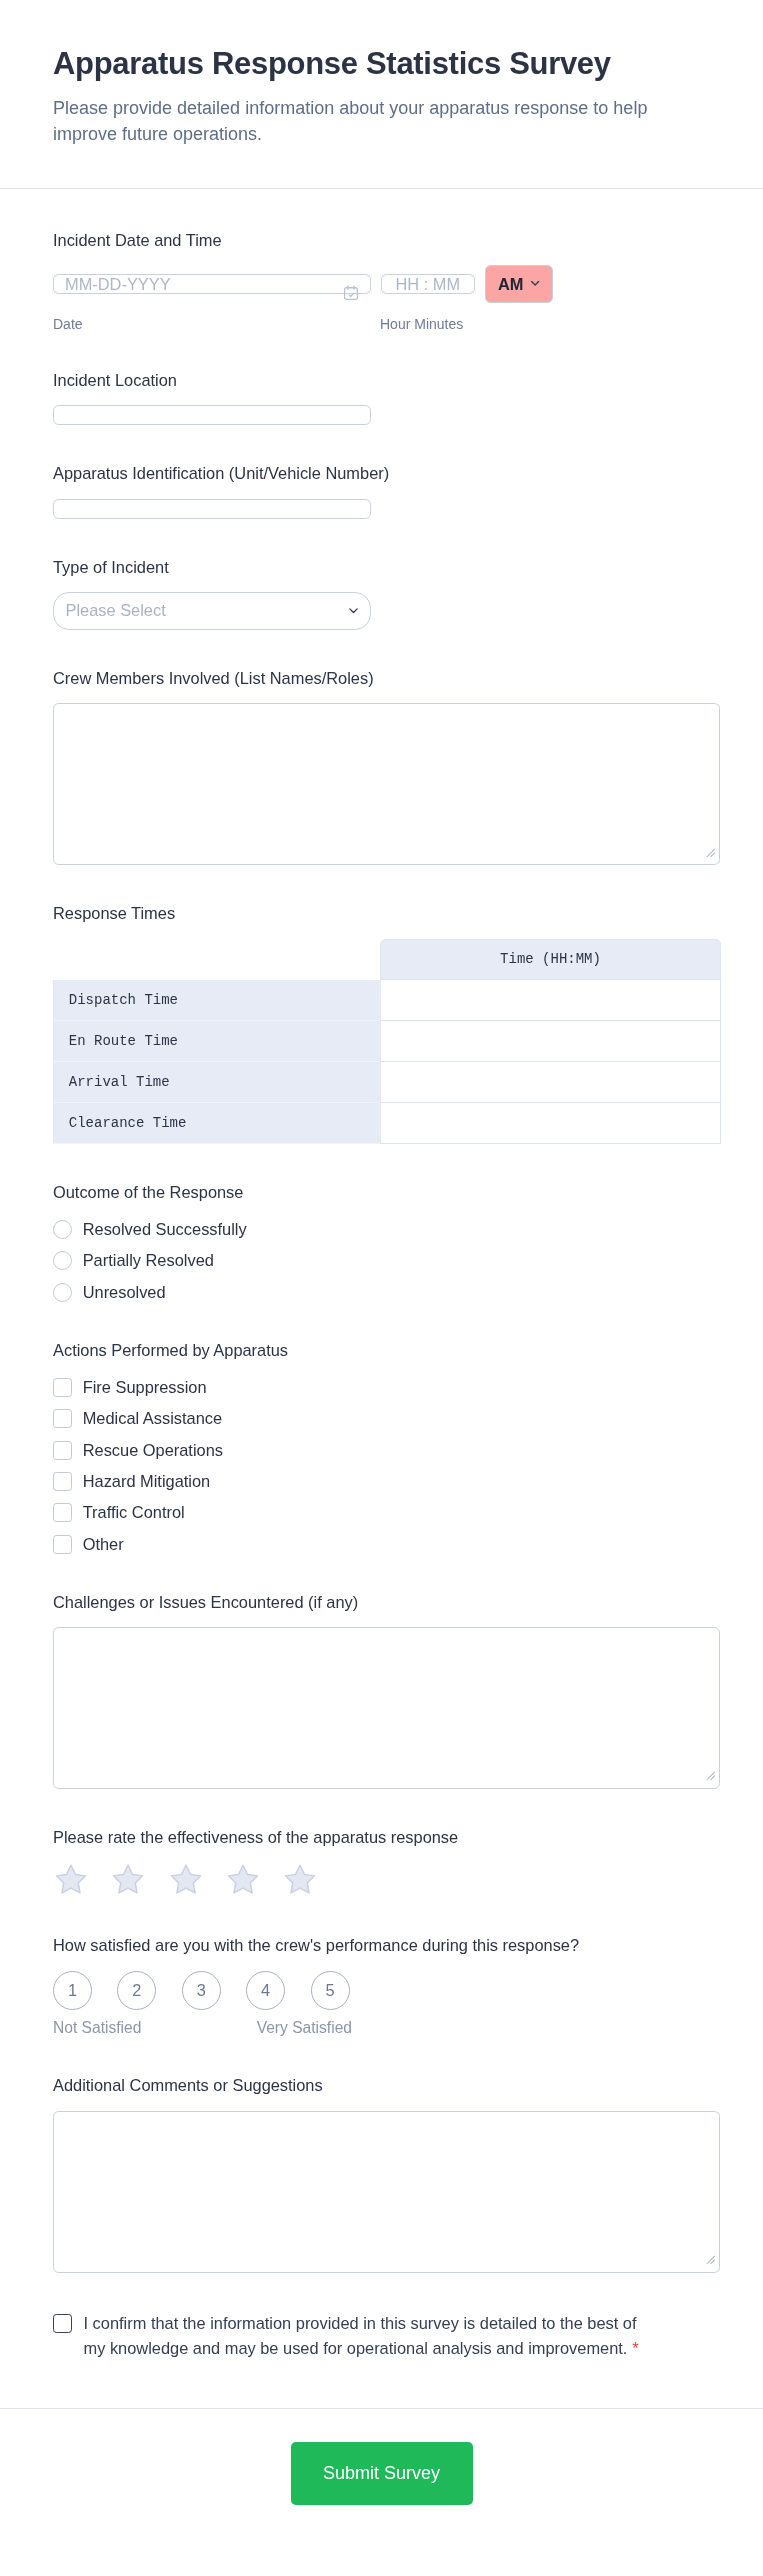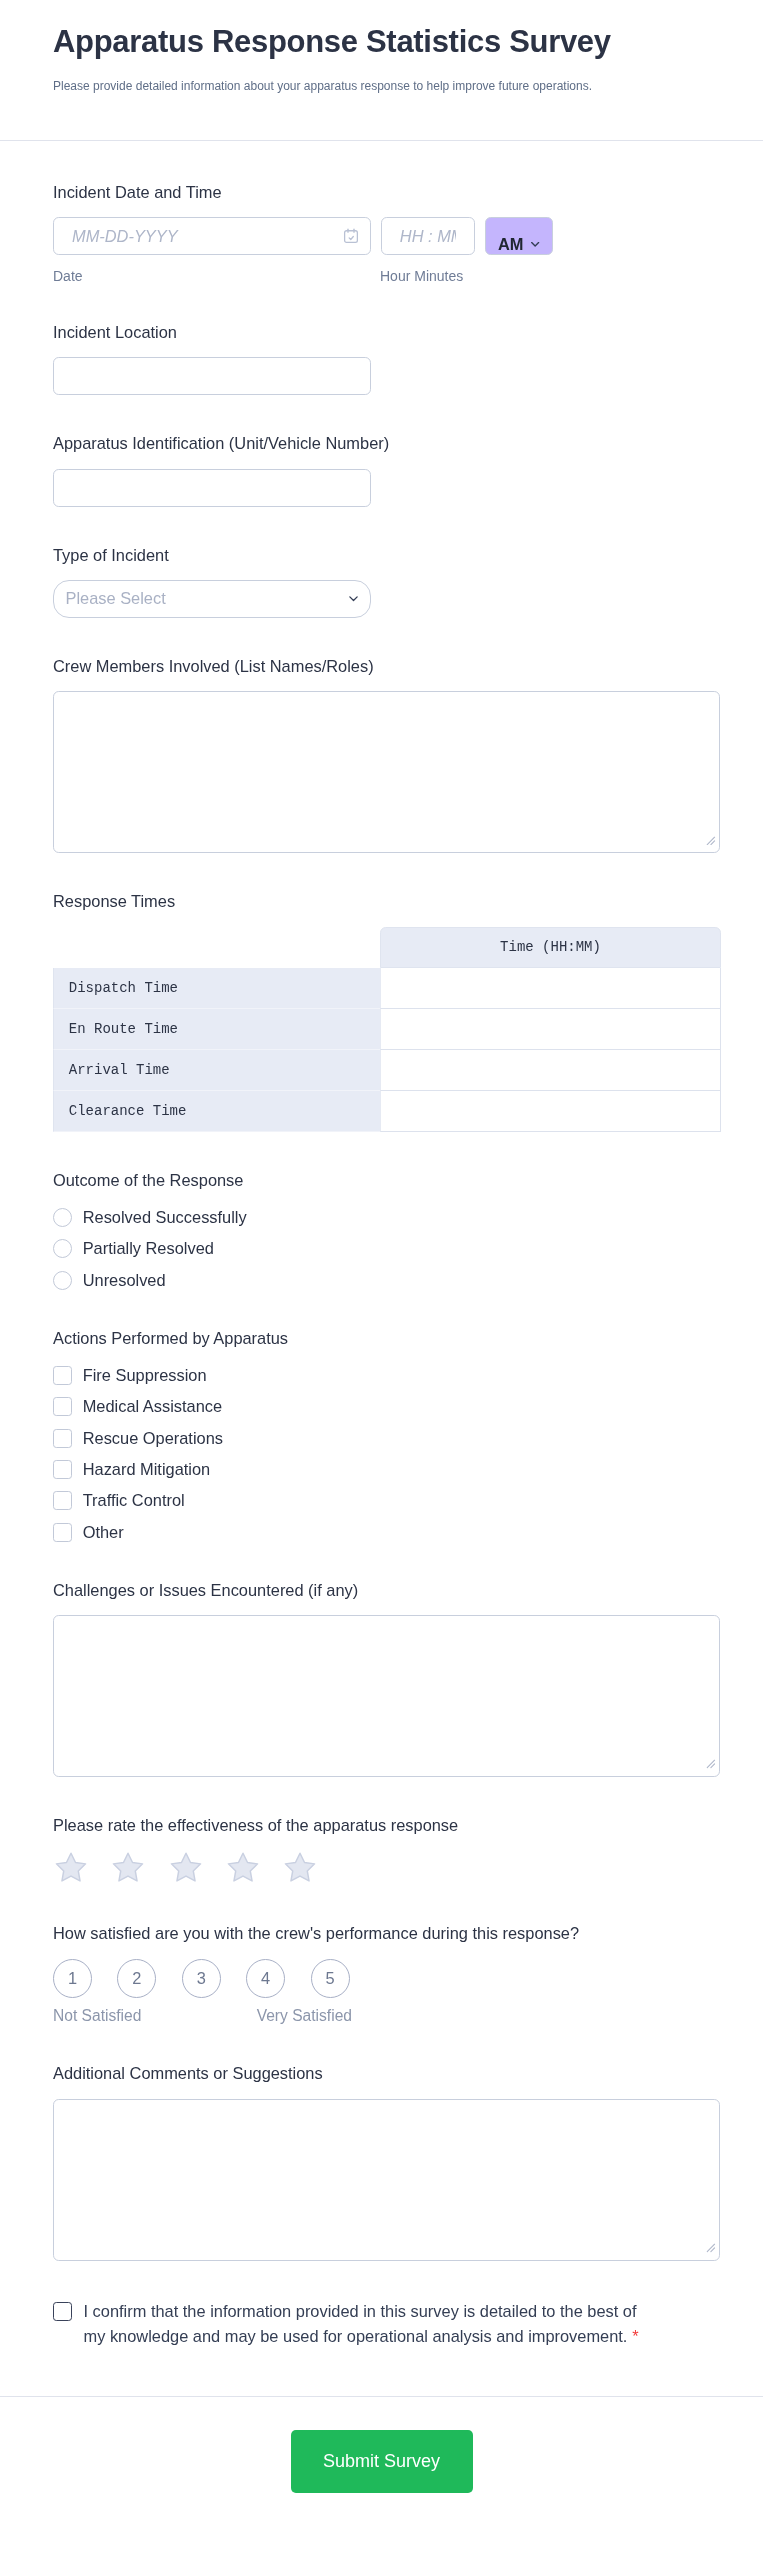--- a/index.html
+++ b/index.html
@@ -5,49 +5,49 @@
   * { box-sizing: border-box; margin: 0; padding: 0; }
   html { background: #ffffff; }
   body {
     width: 763px;
     margin: 0;
     background: #ffffff;
     font-family: "Liberation Sans", "DejaVu Sans", sans-serif;
     color: #2c3345;
   }
   
-  .header { padding: 24px 53px 41px 53px; }
+  .header { padding: 46px 53px 41px 53px; }
   .title { font-size: 31px; font-weight: 700; letter-spacing: -0.3px; color: #2c3345; }
   .subtitle {
-    margin-top: 13px; font-size: 12px; line-height: 26px;
+    margin-top: 13px; font-size: 18px; line-height: 26px;
     color: #5f6e87; max-width: 604px; font-weight: 400;
   }
   .divider { height: 0.8px; background: #e0e3ec; width: 100%; }
 
   
   .form { padding: 41px 42px 0 53px; }
   .q { margin-bottom: 38px; }
   .q-label { font-size: 16.4px; font-weight: 500; color: #2c3345; margin-bottom: 14.8px; line-height: 20.5px; }
 
   .text-input {
-    height: 38px; border: 0.8px solid #c8cfdd; border-radius: 5.7px; background: #fff;
-    font-family: inherit; font-size: 16.4px; color: #2c3345; padding: 0 18px; outline: none; font-style: italic;
+    height: 20px; border: 0.8px solid #c8cfdd; border-radius: 5.7px; background: #fff;
+    font-family: inherit; font-size: 16.4px; color: #2c3345; padding: 0 11px; outline: none;
   }
   .text-input::placeholder { color: #aeb6c9; }
   .w-narrow { width: 318px; }
 
   
   .dt-row { display: flex; gap: 9.8px; align-items: center; }
   .date-wrap { position: relative; width: 318px; }
   .date-wrap .text-input { width: 100%; padding-right: 38px; }
   .cal-icon { position: absolute; right: 10.7px; top: 9.8px; pointer-events: none; }
   .time-input { width: 94px; text-align: center; }
   .ampm {
-    width: 68px; height: 38px; border: 0.8px solid #c8cfdd; border-radius: 5.7px; background: #c4b5fd;
-    display: flex; align-items: flex-end; justify-content: space-between; padding: 0 10.7px 0 12.3px;
+    width: 68px; height: 38px; border: 0.8px solid #c8cfdd; border-radius: 5.7px; background: #fca5a5;
+    display: flex; align-items: center; justify-content: space-between; padding: 0 10.7px 0 12.3px;
     font-size: 16.4px; font-weight: 600; color: #202632; cursor: pointer;
   }
   .sublabels { display: flex; margin-top: 13px; font-size: 14px; color: #6f7c96; }
   .sublabels .s1 { width: 327px; }
 
   
   .select-wrap { position: relative; width: 318px; }
   .select-box {
     width: 100%; height: 38px; border: 0.8px solid #c8cfdd; border-radius: 16px; background: #fff;
     display: flex; align-items: center; padding: 0 11.5px; font-size: 16.4px; color: #a9b1c4; cursor: pointer;

